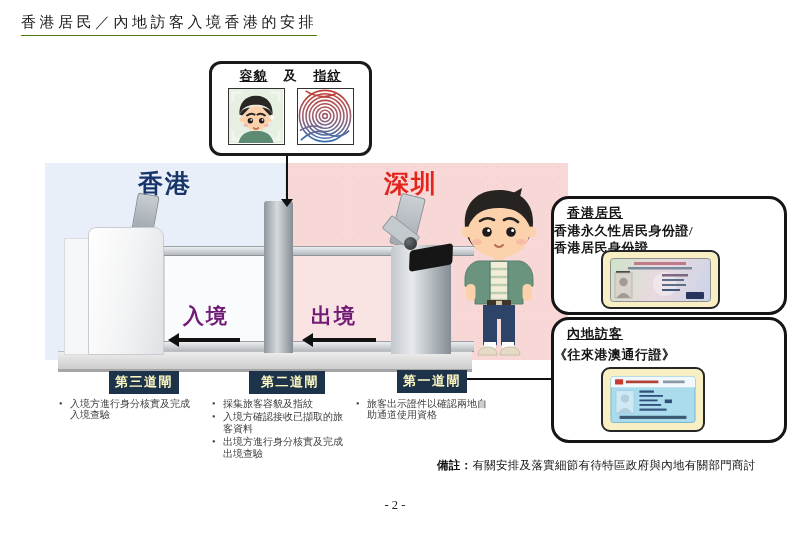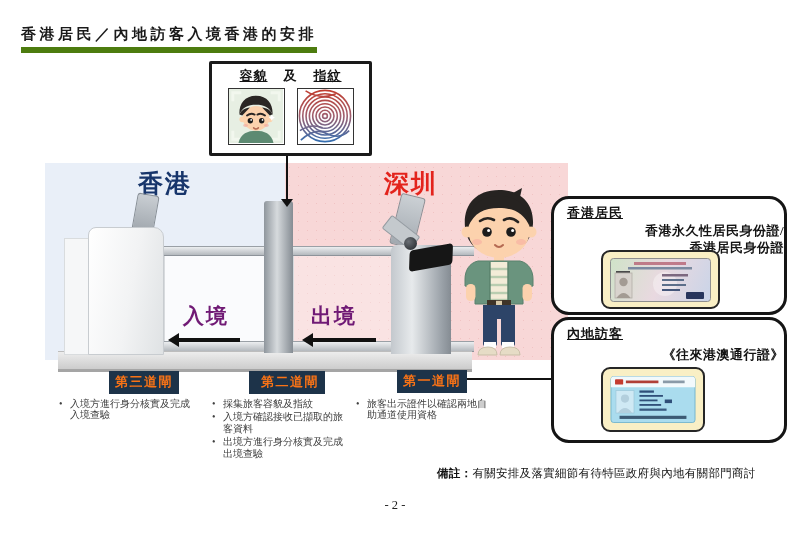--- a/index.html
+++ b/index.html
@@ -1,32 +1,32 @@
 <!DOCTYPE html>
 <html><head>
 <meta charset="utf-8">
 <style>
   html,body{margin:0;padding:0;}
   body{width:790px;height:548px;background:#fff;font-family:"Liberation Serif",serif;color:#141414;overflow:hidden;}
   .canvas{position:relative;width:790px;height:548px;background:#fff;}
   .abs{position:absolute;}
 
   
-  .doc-title{left:21px;top:13px;font-size:15px;letter-spacing:3.5px;color:#1a1a1a;border-bottom:6px solid #4d7c0f;padding-bottom:3px;font-weight:700;margin-top:12px;}
+  .doc-title{left:21px;top:13px;font-size:15px;letter-spacing:3.5px;color:#1a1a1a;border-bottom:1px solid #4d7c0f;padding-bottom:3px;font-weight:400;}
 
   
   .zone-hk{left:45px;top:163px;width:240px;height:197px;background:#E9EFF8;}
   .zone-sz{left:285px;top:163px;width:283px;height:197px;background:#F8D7D7;
     background-image:radial-gradient(#f1c3c3 0.8px, transparent 0.9px);background-size:9px 9px;}
   .zone-label{font-family:"Liberation Sans",sans-serif;font-weight:bold;font-size:25px;letter-spacing:2px;}
   .zone-label.hk{left:138px;top:167px;color:#17356B;}
   .zone-label.sz{left:384px;top:167px;color:#E3231C;}
 
   
-  .bio-box{left:209px;top:61px;width:157px;height:89px;border:3px solid #1a1a1a;border-radius:2px;background:#fff;z-index:9;}
+  .bio-box{left:209px;top:61px;width:157px;height:89px;border:3px solid #1a1a1a;border-radius:12px;background:#fff;z-index:9;}
   .bio-head{display:flex;justify-content:center;gap:16px;margin-top:3px;font-size:13px;font-weight:bold;letter-spacing:1px;}
   .bio-head .u{text-decoration:underline;}
   .bio-imgs{display:flex;justify-content:center;gap:12px;margin-top:3px;}
   .bio-frame{width:57px;height:57px;border:1.5px solid #333;box-sizing:border-box;background:#fff;}
 
   
   .down-line{left:286px;top:150px;width:2px;height:51px;background:#111;z-index:8;}
   .down-head{left:281px;top:199px;width:0;height:0;border-left:6px solid transparent;border-right:6px solid transparent;border-top:8px solid #111;z-index:8;}
 
   
@@ -50,48 +50,48 @@
 
   
   .lane-label{font-family:Liberation Sans, sans-serif;font-weight:bold;font-size:21px;letter-spacing:2px;color:#701a75;z-index:5;}
   .entry-label{left:183px;top:302px;} .exit-label{left:311px;top:302px;}
   .dir-line{top:338px;height:4px;background:#111;z-index:5;}
   .entry-line{left:178px;width:62px;} .exit-line{left:312px;width:64px;}
   .dir-head{top:333px;width:0;height:0;border-top:7px solid transparent;border-bottom:7px solid transparent;border-right:11px solid #111;z-index:5;}
   .entry-head{left:168px;} .exit-head{left:302px;}
 
   
-  .chip{background:#1D3349;color:#f97316;font-weight:bold;font-size:13px;letter-spacing:1.5px;padding:2px 6px 3px 6px;z-index:6;font-family:Liberation Sans, sans-serif;}
+  .chip{background:#1D3349;color:#fef9c3;font-weight:bold;font-size:13px;letter-spacing:1.5px;padding:2px 6px 3px 6px;z-index:6;font-family:Liberation Sans, sans-serif;}
   .chip3{left:109px;top:371px;} .chip2{left:249px;top:371px;padding-left:12px;} .chip1{left:397px;top:370px;}
 
   
   .conn-line{left:461px;top:378px;width:95px;height:2px;background:#111;z-index:4;}
   .conn-head{left:452px;top:374px;width:0;height:0;border-top:5px solid transparent;border-bottom:5px solid transparent;border-right:10px solid #111;z-index:4;}
 
   
   .points{font-size:10px;line-height:1.14;color:#404040;z-index:6;font-weight:500;}
   .pcol1{left:59px;top:398px;width:132px;}
   .pcol2{left:212px;top:398px;width:132px;}
   .pcol3{left:356px;top:398px;width:140px;}
   .point{position:relative;padding-left:11px;margin-bottom:2px;}
   .point::before{content:"\2022";position:absolute;left:0;top:0;}
 
   
   .docbox{border:3px solid #151515;border-radius:18px;background:#fff;z-index:6;}
   .boxA{left:551px;top:196px;width:230px;height:113px;}
   .boxB{left:551px;top:317px;width:230px;height:120px;}
   .docbox .dtitle{position:absolute;left:13px;top:5px;font-size:13px;font-weight:bold;text-decoration:underline;letter-spacing:1px;}
-  .docbox .dlines{position:absolute;left:0;right:0;text-align:right;font-size:13px;font-weight:bold;line-height:1.3;letter-spacing:0.5px;}
+  .docbox .dlines{position:absolute;left:0;right:0;text-align:left;font-size:13px;font-weight:bold;line-height:1.3;letter-spacing:0.5px;}
   .boxA .dlines{top:24px;} .boxB .dlines{top:27px;}
   .card-holder{position:absolute;background:#f9efc5;border:2.5px solid #262626;border-radius:9px;display:flex;align-items:center;justify-content:center;}
   .holderA{left:47px;top:51px;width:115px;height:55px;}
   .holderB{left:47px;top:47px;width:100px;height:61px;}
 
   
-  .note{left:437px;top:458px;font-size:11.5px;letter-spacing:0.3px;color:#111;z-index:6;margin-top:8px;}
+  .note{left:437px;top:458px;font-size:11.5px;letter-spacing:0.3px;color:#111;z-index:6;}
   .note b{font-weight:bold;}
   .pagenum{left:0;top:498px;width:790px;text-align:center;font-size:12.5px;color:#222;z-index:6;}
 
   .person{left:454px;top:187px;z-index:7;}
 </style>
 </head>
 <body>
 
 <div class="canvas">
 

